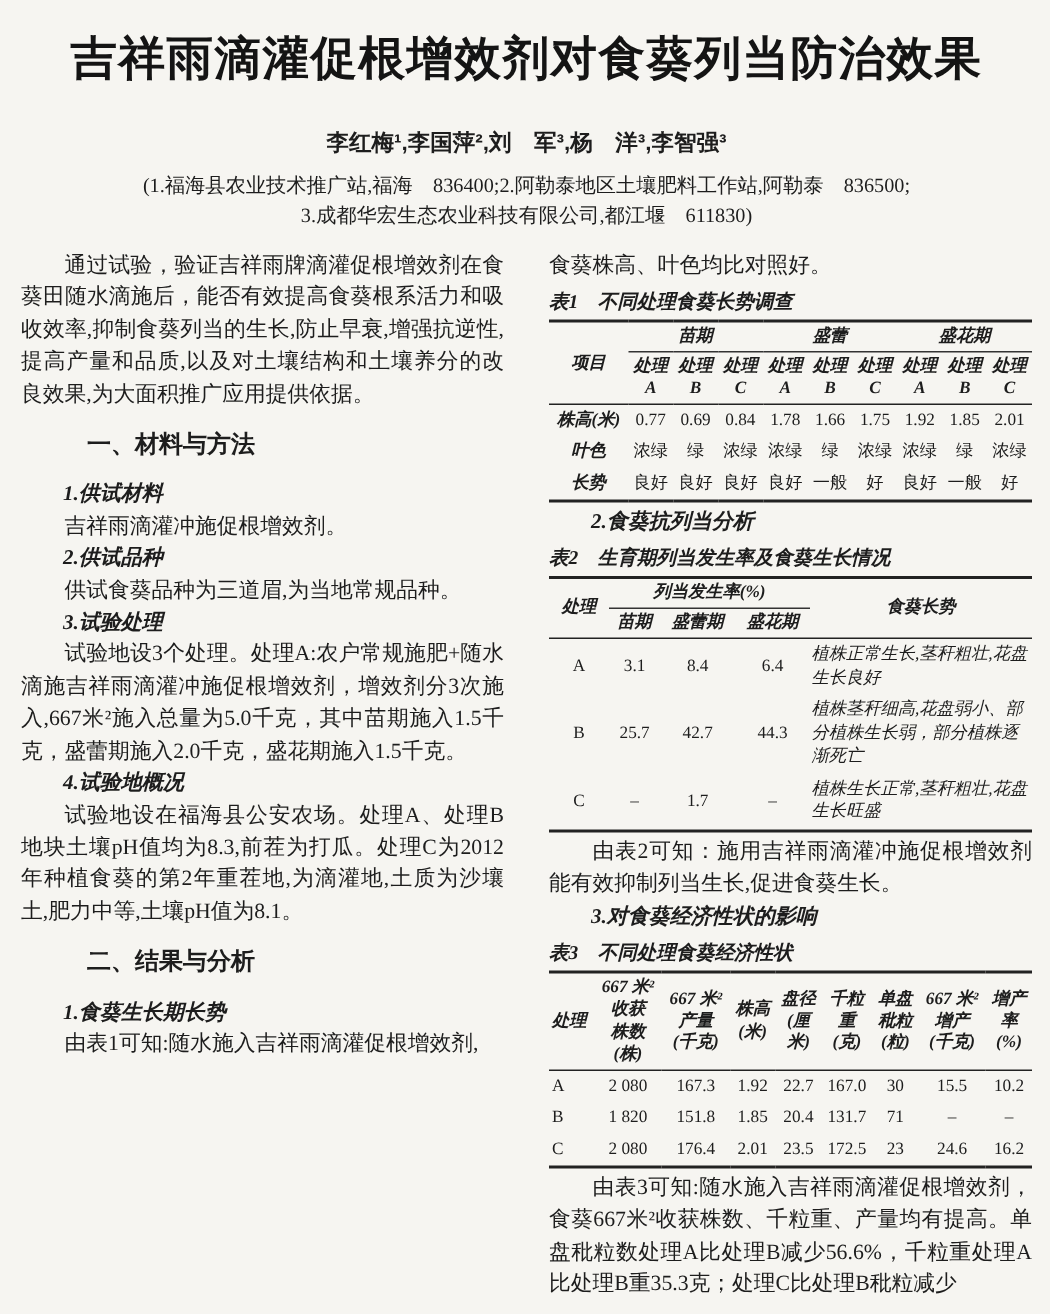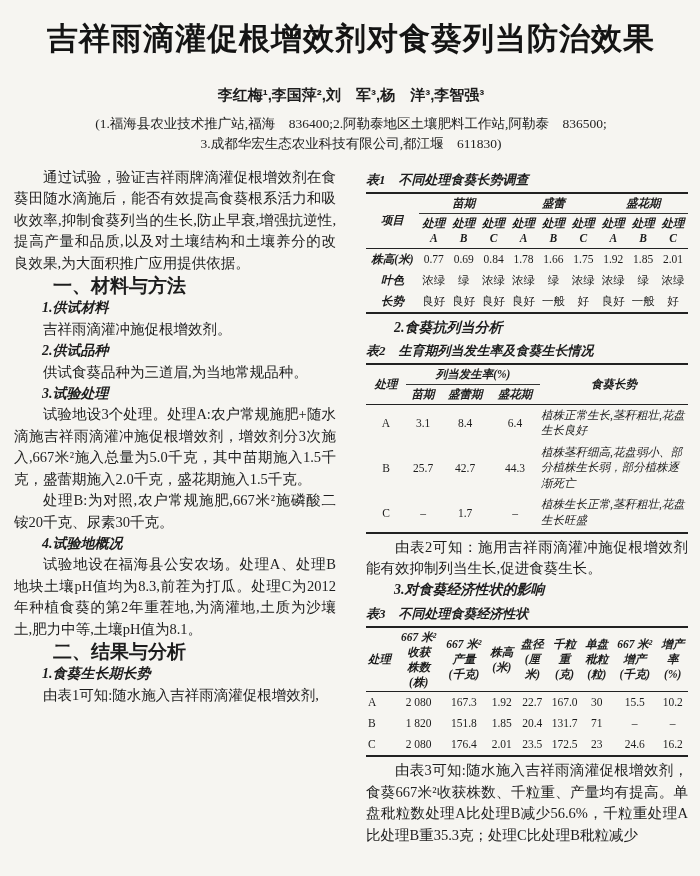--- a/index.html
+++ b/index.html
@@ -35,23 +35,23 @@
   .cols { display:flex; gap:30px; margin-top:13px; }
   .col {
     width:327px;
     font-size:14.5px;
     line-height:21.4px;
     text-align:justify;
   }
   .para { margin:0; text-indent:2em; }
   .para.noindent { text-indent:0; }
   .sec-h1 {
-    margin:1px; text-indent:2em;
+    margin:12px; text-indent:2em;
     font-family:Liberation Sans, sans-serif;
-    font-weight:bold; font-size:19px;
+    font-weight:bold; font-size:16px;
   }
   .sec-h2 {
     margin:0; text-indent:2em;
     font-style:italic; font-weight:bold; font-size:14px;
   }
 
   .tblwrap { margin:2px 0 3px 0; }
   .tcap {
     text-align:left; font-weight:bold; font-style:italic;
     font-size:13px; line-height:22px; margin:1px 0;
@@ -86,28 +86,28 @@
   <div class="cols">
     <div class="col" id="col-left">
         <p class="para">通过试验，验证吉祥雨牌滴灌促根增效剂在食葵田随水滴施后，能否有效提高食葵根系活力和吸收效率,抑制食葵列当的生长,防止早衰,增强抗逆性,提高产量和品质,以及对土壤结构和土壤养分的改良效果,为大面积推广应用提供依据。</p>
         <p class="sec-h1">一、材料与方法</p>
         <p class="sec-h2">1.供试材料</p>
         <p class="para">吉祥雨滴灌冲施促根增效剂。</p>
         <p class="sec-h2">2.供试品种</p>
         <p class="para">供试食葵品种为三道眉,为当地常规品种。</p>
         <p class="sec-h2">3.试验处理</p>
         <p class="para">试验地设3个处理。处理A:农户常规施肥+随水滴施吉祥雨滴灌冲施促根增效剂，增效剂分3次施入,667米²施入总量为5.0千克，其中苗期施入1.5千克，盛蕾期施入2.0千克，盛花期施入1.5千克。</p>
-        <p class="para">处理B:为对照,农户常规施肥,667米²施磷酸二铵20千克、尿素30千克。</p>
         <p class="sec-h2">4.试验地概况</p>
         <p class="para">试验地设在福海县公安农场。处理A、处理B地块土壤pH值均为8.3,前茬为打瓜。处理C为2012年种植食葵的第2年重茬地,为滴灌地,土质为沙壤土,肥力中等,土壤pH值为8.1。</p>
         <p class="sec-h1">二、结果与分析</p>
         <p class="sec-h2">1.食葵生长期长势</p>
         <p class="para">由表1可知:随水施入吉祥雨滴灌促根增效剂,</p>
       </div>
     <div class="col" id="col-right">
+        <p class="para noindent">食葵株高、叶色均比对照好。</p>
         <div class="tblwrap">
           <div class="tcap">表1　不同处理食葵长势调查</div>
           <table class="tbl t1">
             <thead>
               <tr>
                 <th rowspan="2" class="hdr-bottom">项目</th>
                 <th class="grp" colspan="3">苗期</th>
                 <th class="grp" colspan="3">盛蕾</th>
                 <th class="grp" colspan="3">盛花期</th>
               </tr>

